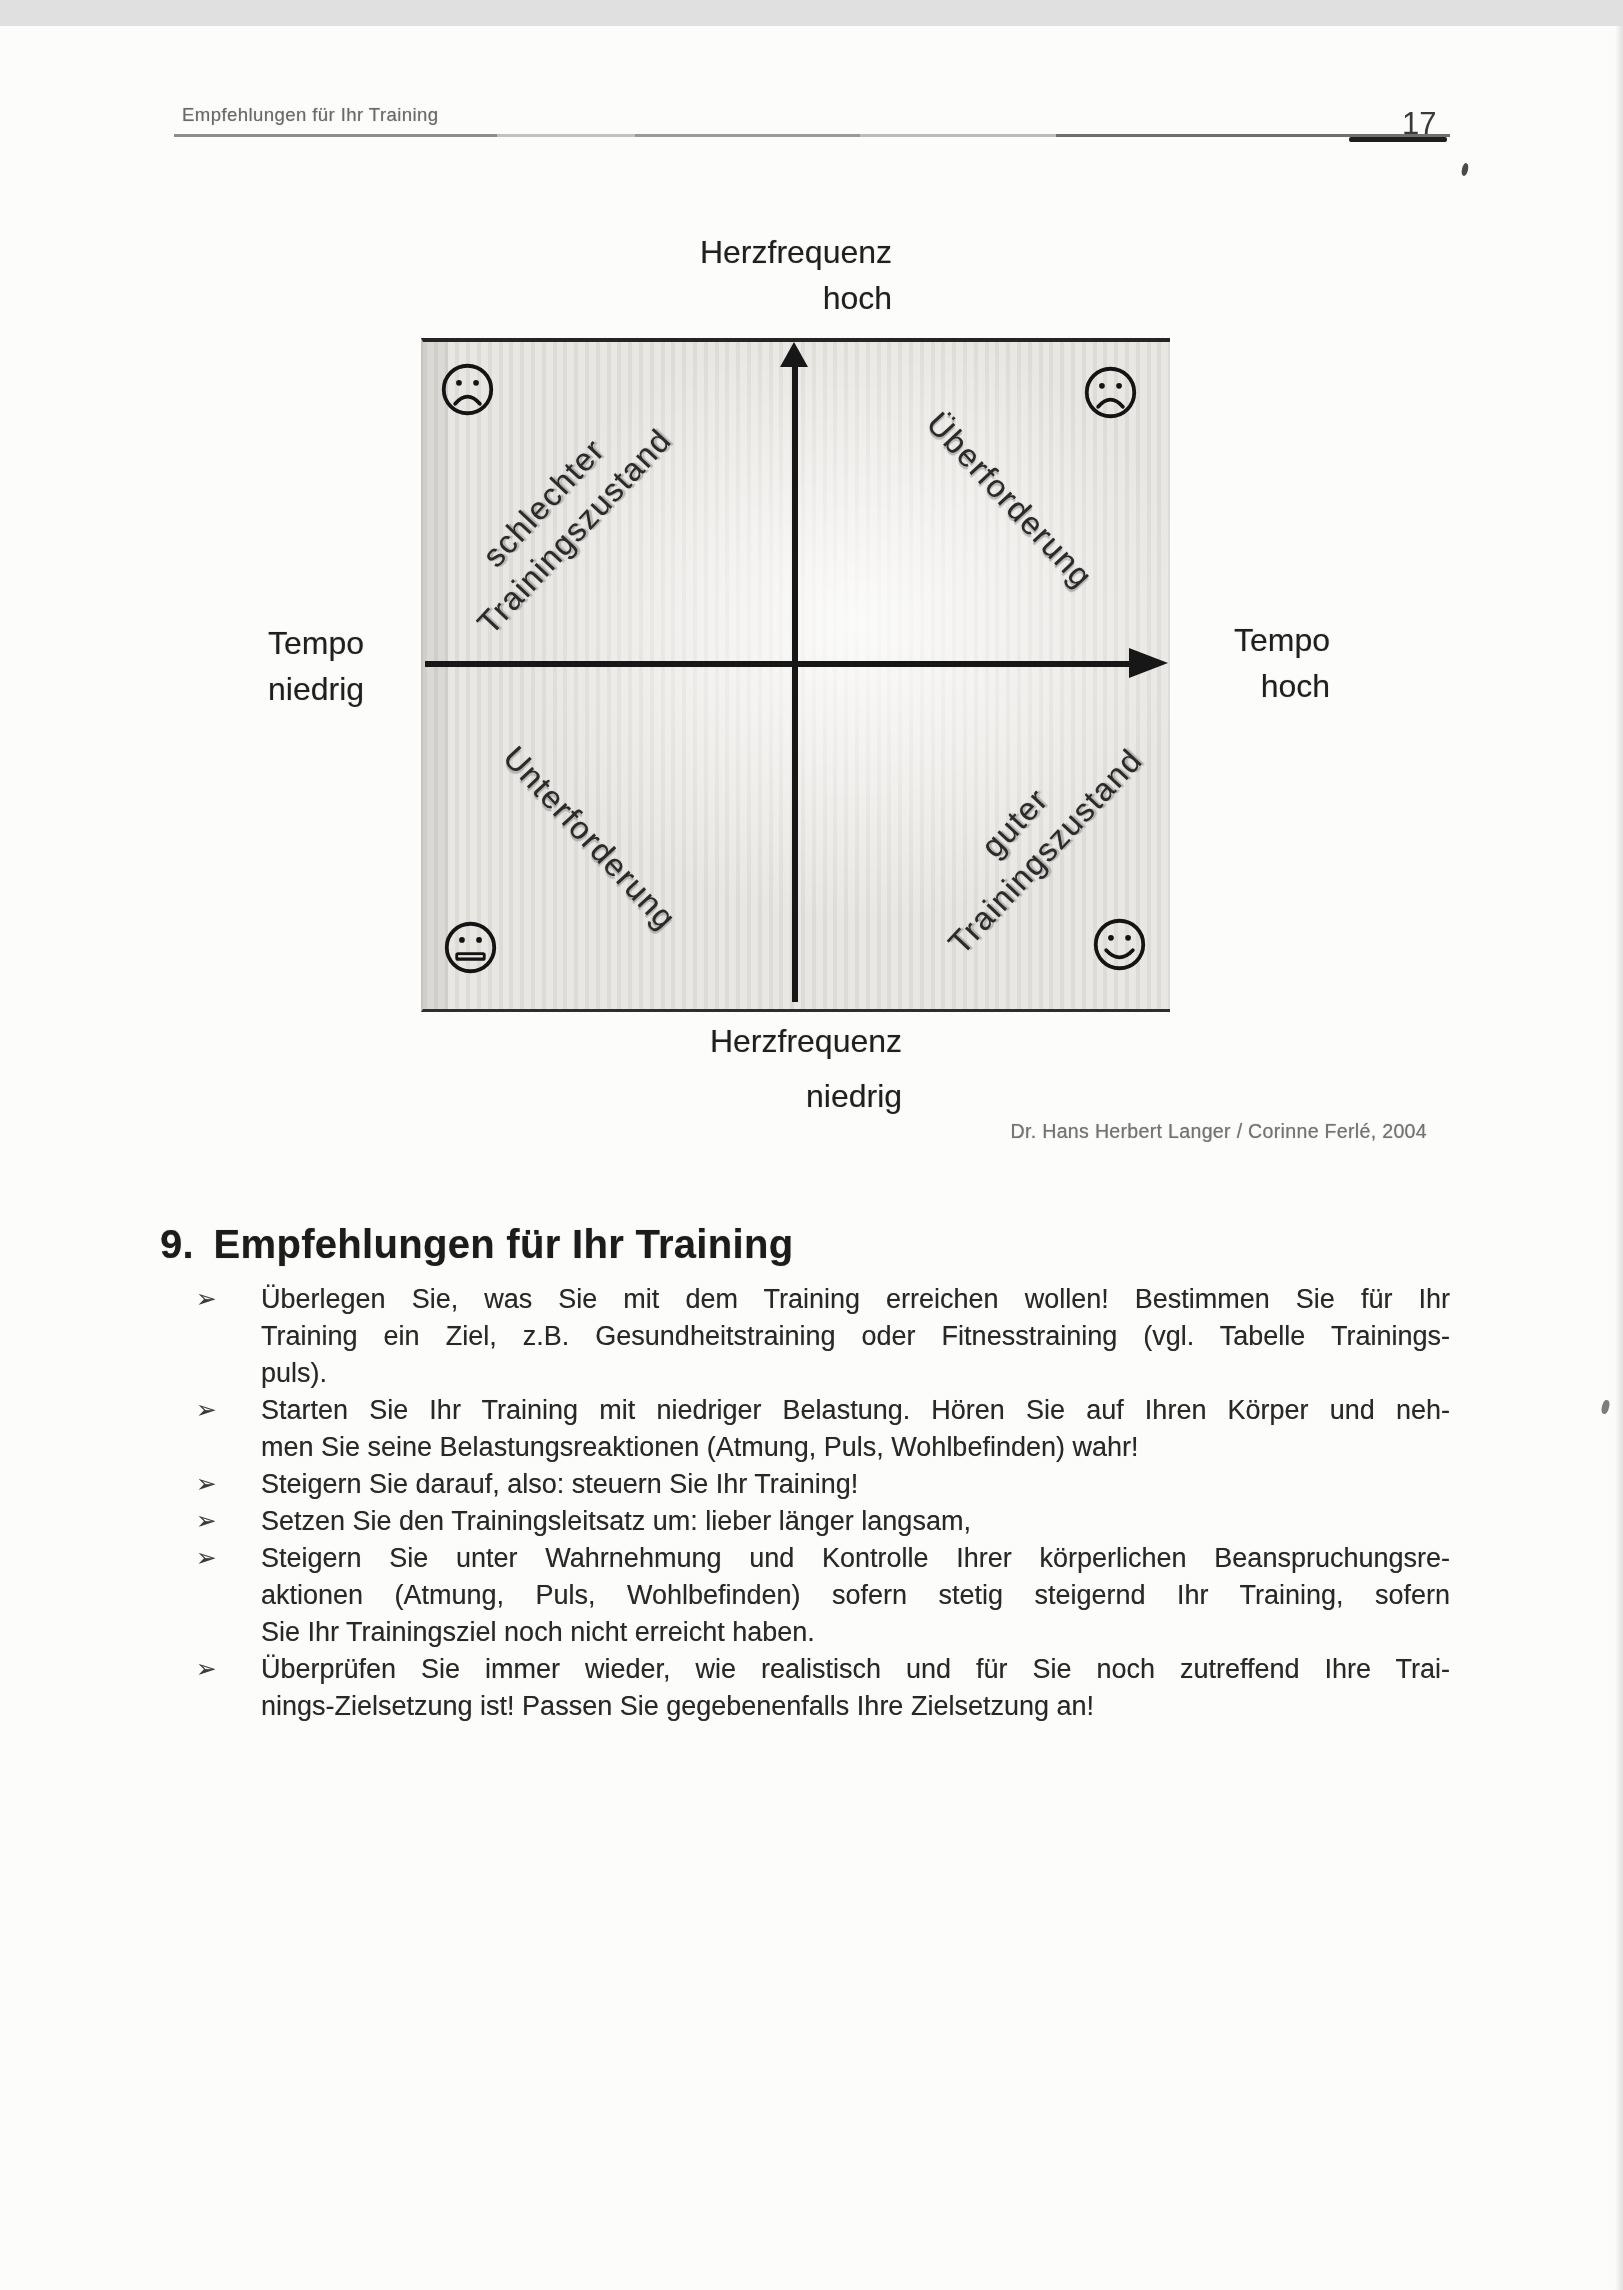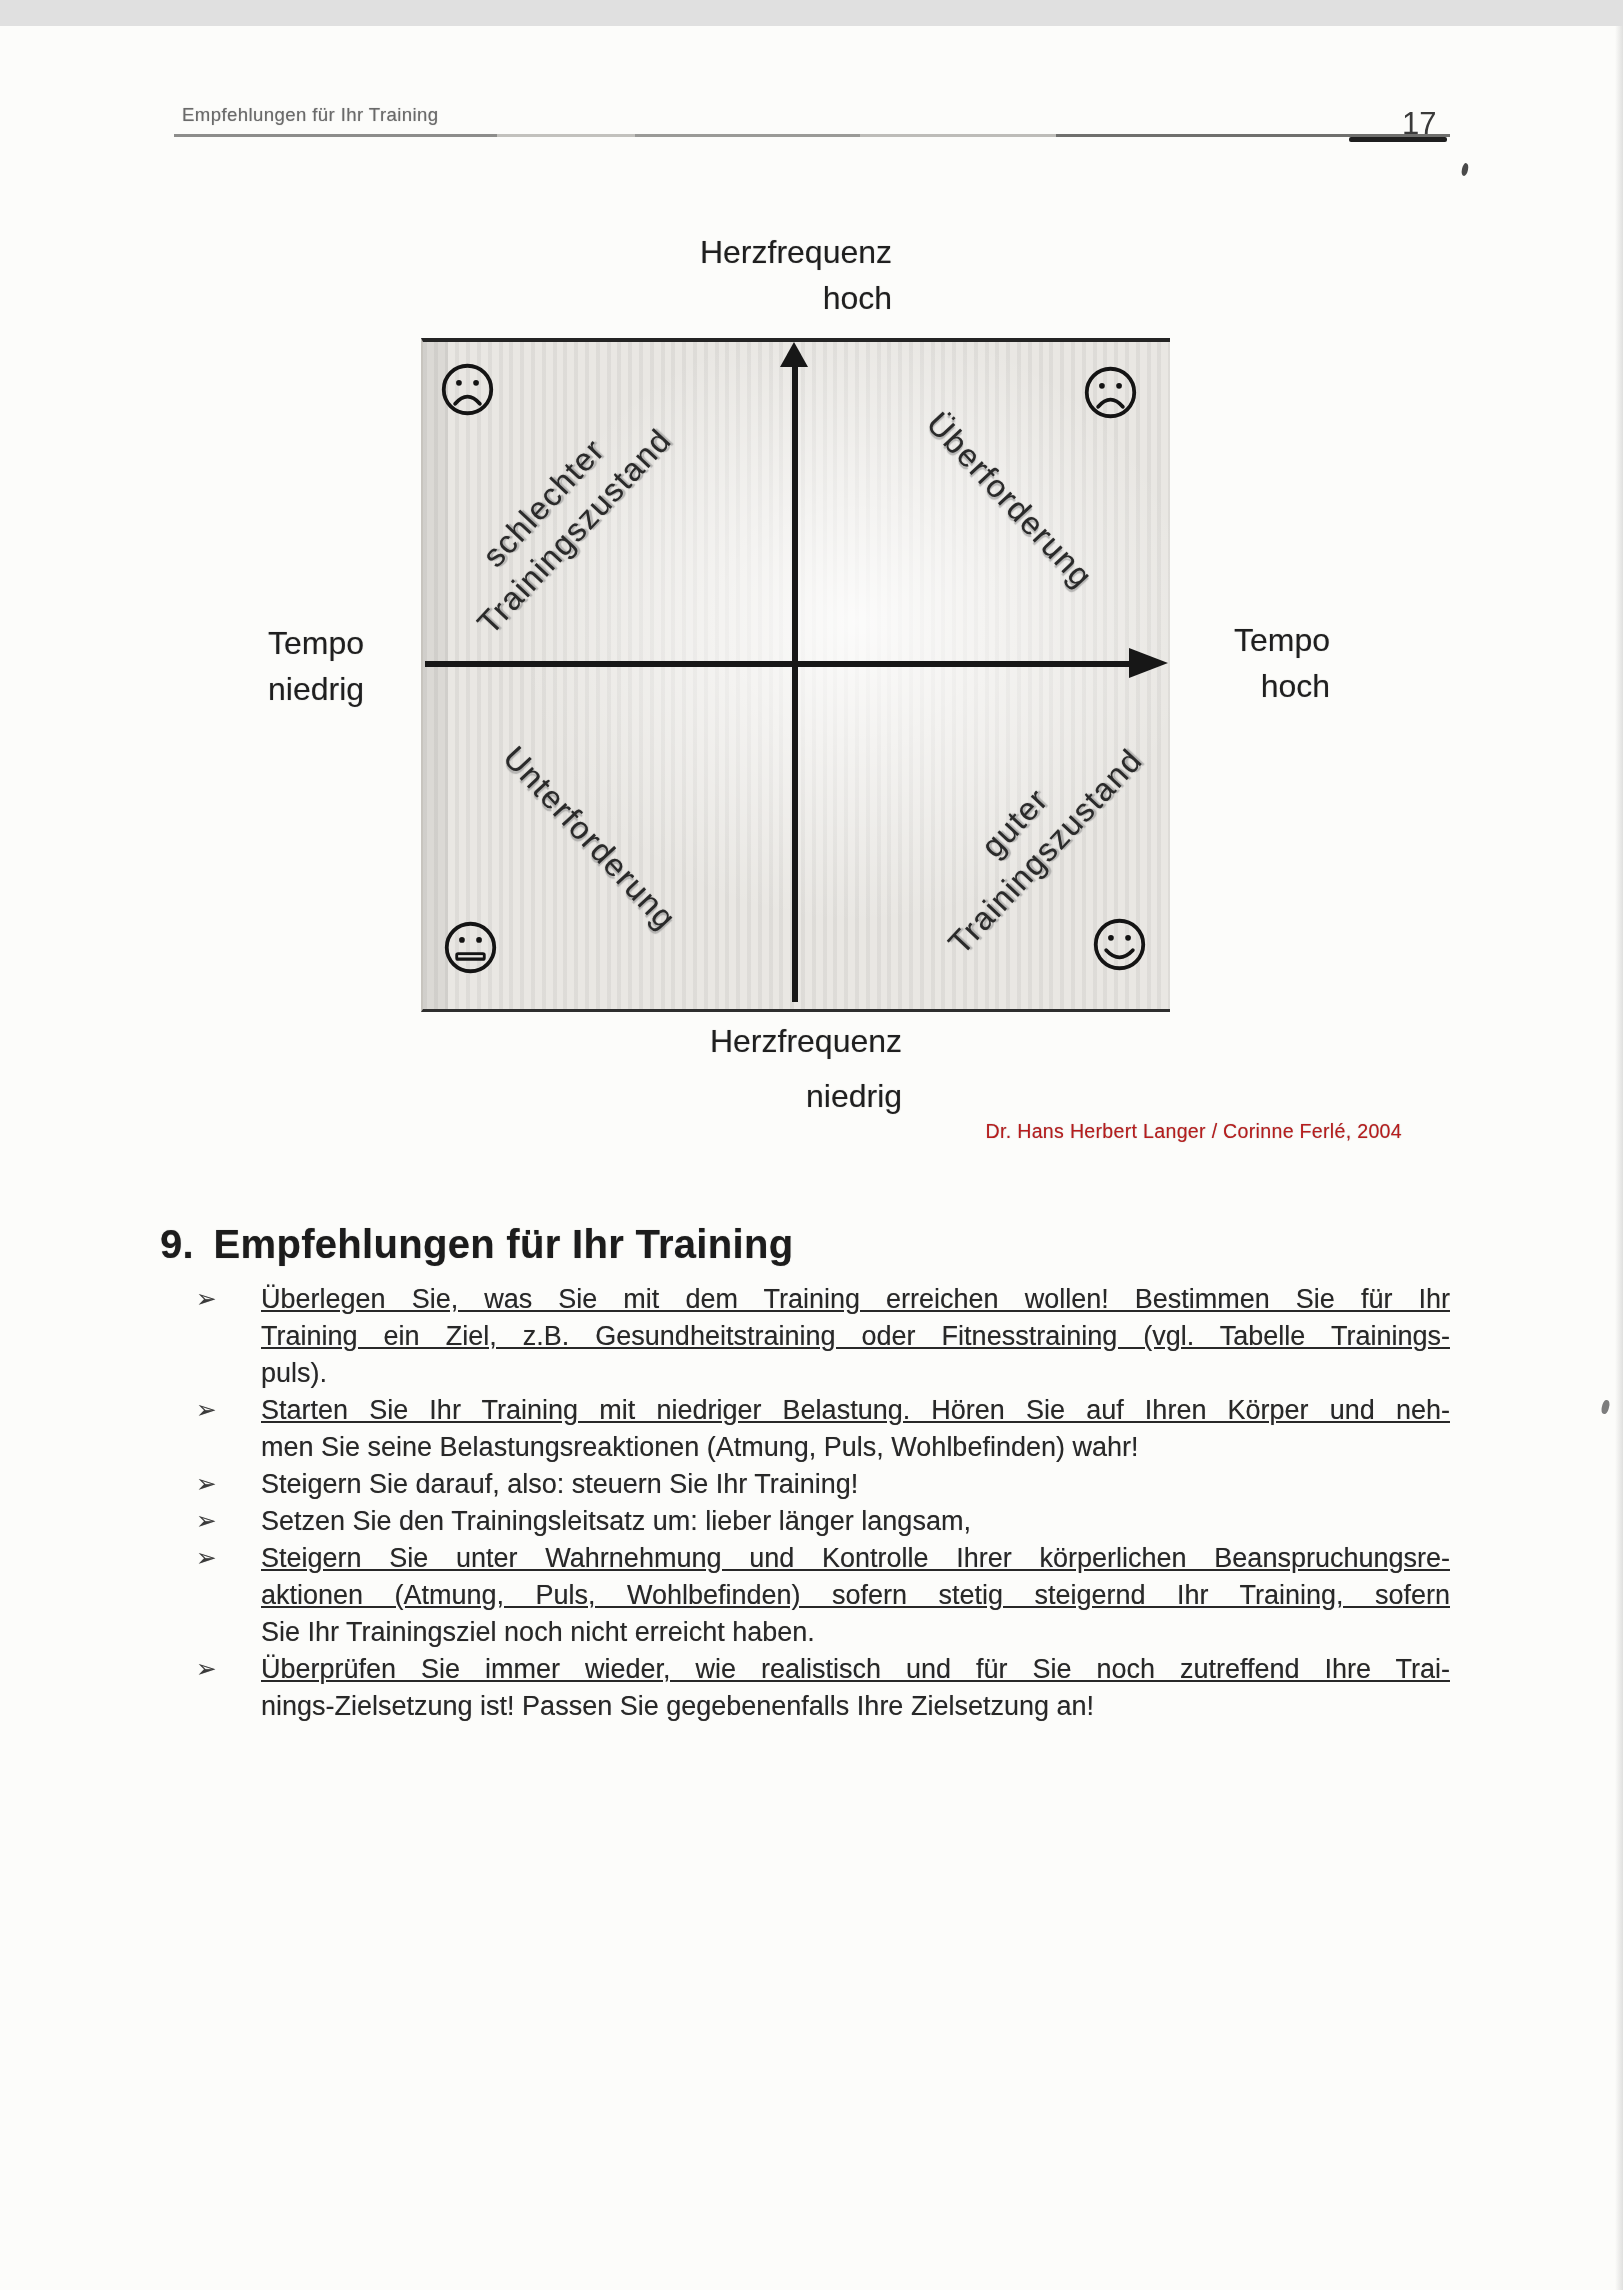--- a/index.html
+++ b/index.html
@@ -50,33 +50,33 @@
   .qlabel.bl{left:590px; top:812px; transform:translate(-50%,-50%) rotate(47deg);}
   .qlabel.br{left:1030px; top:811px; transform:translate(-50%,-50%) rotate(-47deg);}
 
   .face{position:absolute; width:57px; height:57px;}
   .face.tl{left:439px; top:335px;}
   .face.tr{left:1082px; top:338px;}
   .face.bl{left:442px; top:893px;}
   .face.br{left:1091px; top:890px;}
 
   .attribution{position:absolute; left:0; top:1094px; width:1402px; text-align:right;
-    font-size:19.6px; color:#b91c1c; letter-spacing:0.3px; text-shadow:0 0 1px rgba(70,70,70,.5);}
+    font-size:19.6px; color:#737373; letter-spacing:0.3px; text-shadow:0 0 1px rgba(70,70,70,.5);padding-left:25px;}
 
   
   .sec-head{position:absolute; left:160px; top:1196px; font-size:40px; font-weight:700;
     color:#1c1c1c; letter-spacing:0.3px; text-shadow:0 0 1px rgba(30,30,30,.4);}
   .sec-head .num{display:inline-block; margin-right:19.6px;}
 
   .bullets{position:absolute; left:261px; top:1255px; width:1189px;
     font-size:27px; color:#282828; text-shadow:0 0 0.7px rgba(0,0,0,.38);}
   .bullet{position:relative;}
   .bullet .marker{position:absolute; left:-65px; top:2.9px; font-size:24.5px; color:#3a3a3a;}
   .bline{display:block; height:37px; line-height:37px; overflow:hidden; white-space:nowrap;}
-  .bline.just{text-align:justify; white-space:normal;text-decoration:underline;}
+  .bline.just{text-align:justify; white-space:normal;}
   .bline.just::after{content:""; display:inline-block; width:100%; height:0;}
 
   
   .bottom-strip{position:absolute; left:0; bottom:0; width:1623px; height:12.7px;
     background:
       linear-gradient(90deg, rgba(252,252,250,0) 0 62%, rgba(252,252,250,.75) 78% 100%),
       repeating-linear-gradient(90deg,#2e2e2e 0 83px,#6b6b6b 83px 108px,#1d1d1d 108px 201px,#bdbdbd 201px 223px,#3a3a3a 223px 323px,#8a8a8a 323px 345px);}
   .right-shadow{position:absolute; right:0; top:0; width:7.8px; height:2291px;
     background:linear-gradient(90deg, rgba(120,120,120,0), rgba(140,140,140,.25));}
 </style>

